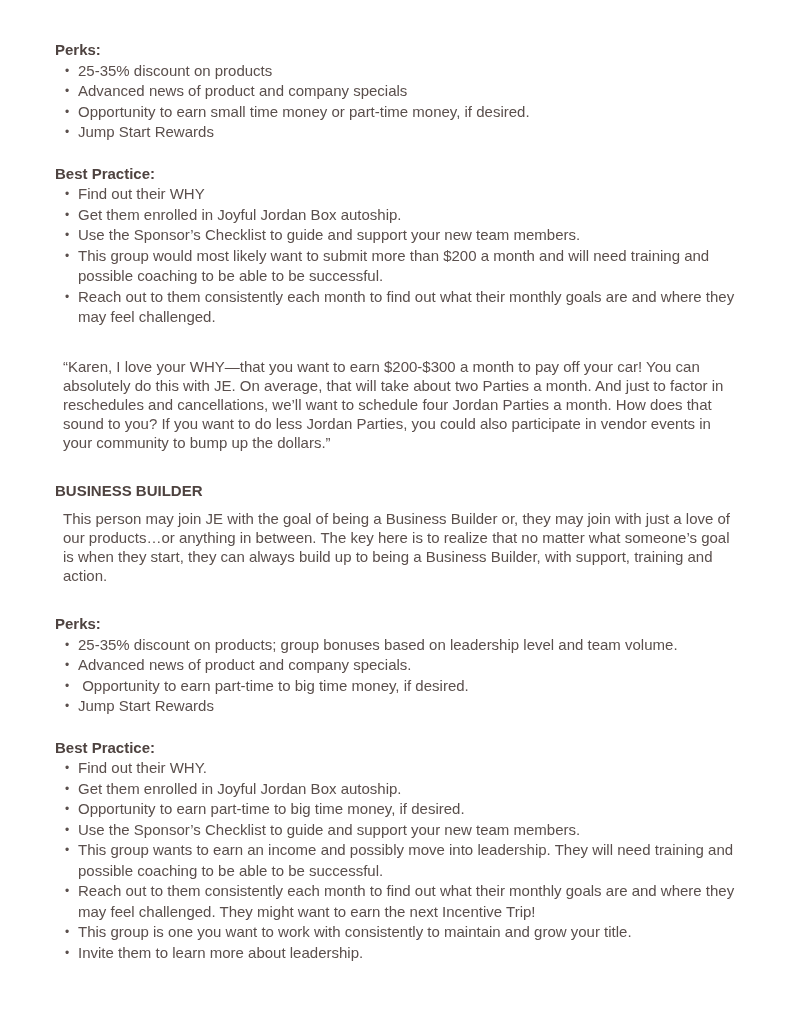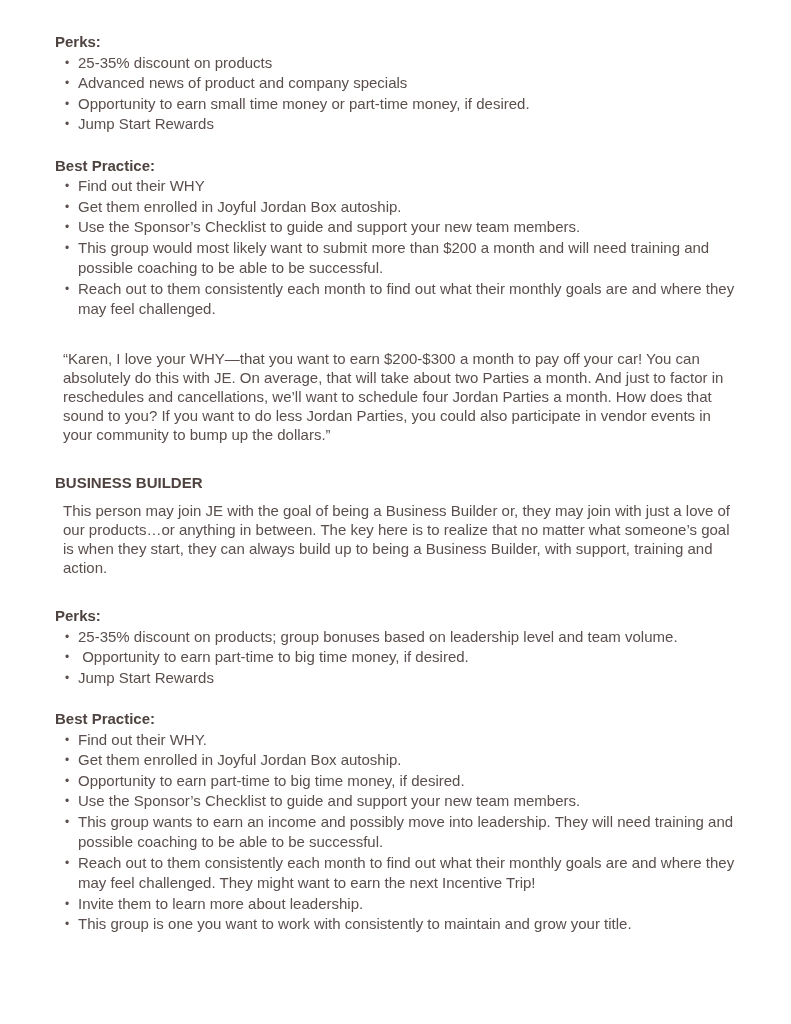--- a/index.html
+++ b/index.html
@@ -2,21 +2,21 @@
 <html><head>
 <meta charset="utf-8">
 <style>
   html, body { margin: 0; padding: 0; background: #ffffff; }
   body {
     width: 791px; height: 1024px; overflow: hidden;
     font-family: "Liberation Sans", sans-serif;
     color: #5a4f4c;
     font-size: 15px;
   }
-  .page { position: relative; padding: 32px 40px 0 55px; }
+  .page { position: relative; padding: 40px 40px 0 55px; }
   .heading { font-weight: bold; color: #4e4340; font-size: 15px; line-height: 20.5px; margin: 0; }
   .caps { text-transform: none; letter-spacing: 0; }
   ul.bullets { list-style: none; margin: 0; padding: 0 0 0 10px; }
   ul.bullets li { position: relative; padding-left: 13px; line-height: 20.5px; margin: 0; }
   ul.bullets li::before { content: "\2022"; position: absolute; left: 0; top: 0; color: #5a4f4c; font-size: 12px; }
   p.para { margin: 8px; line-height: 19px; }
   .gap { height: 21px; }
 </style>
 </head>
 <body>
@@ -58,34 +58,35 @@
     <h2 class="heading caps">BUSINESS BUILDER</h2>
     <p class="para">This person may join JE with the goal of being a Business Builder or, they may join with just a love of our products…or anything in between. The key here is to realize that no matter what someone’s goal is when they start, they can always build up to being a Business Builder, with support, training and action.</p>
   </section>
 
   <div class="gap"></div>
 
   <section>
     <h3 class="heading">Perks:</h3>
     <ul class="bullets">
       <li>25-35% discount on products; group bonuses based on leadership level and team volume.</li>
+      <li>Advanced news of product and company specials.</li>
       <li style="white-space: pre;"> Opportunity to earn part-time to big time money, if desired.</li>
       <li>Jump Start Rewards</li>
     </ul>
   </section>
 
   <div class="gap"></div>
 
   <section>
     <h3 class="heading">Best Practice:</h3>
     <ul class="bullets">
       <li>Find out their WHY.</li>
       <li>Get them enrolled in Joyful Jordan Box autoship.</li>
       <li>Opportunity to earn part-time to big time money, if desired.</li>
       <li>Use the Sponsor’s Checklist to guide and support your new team members.</li>
       <li>This group wants to earn an income and possibly move into leadership. They will need training and possible coaching to be able to be successful.</li>
       <li>Reach out to them consistently each month to find out what their monthly goals are and where they may feel challenged. They might want to earn the next Incentive Trip!</li>
+      <li>This group is one you want to work with consistently to maintain and grow your title.</li>
       <li>Invite them to learn more about leadership.</li>
-      <li>This group is one you want to work with consistently to maintain and grow your title.</li>
     </ul>
   </section>
 
 </div>
 
 </body></html>

